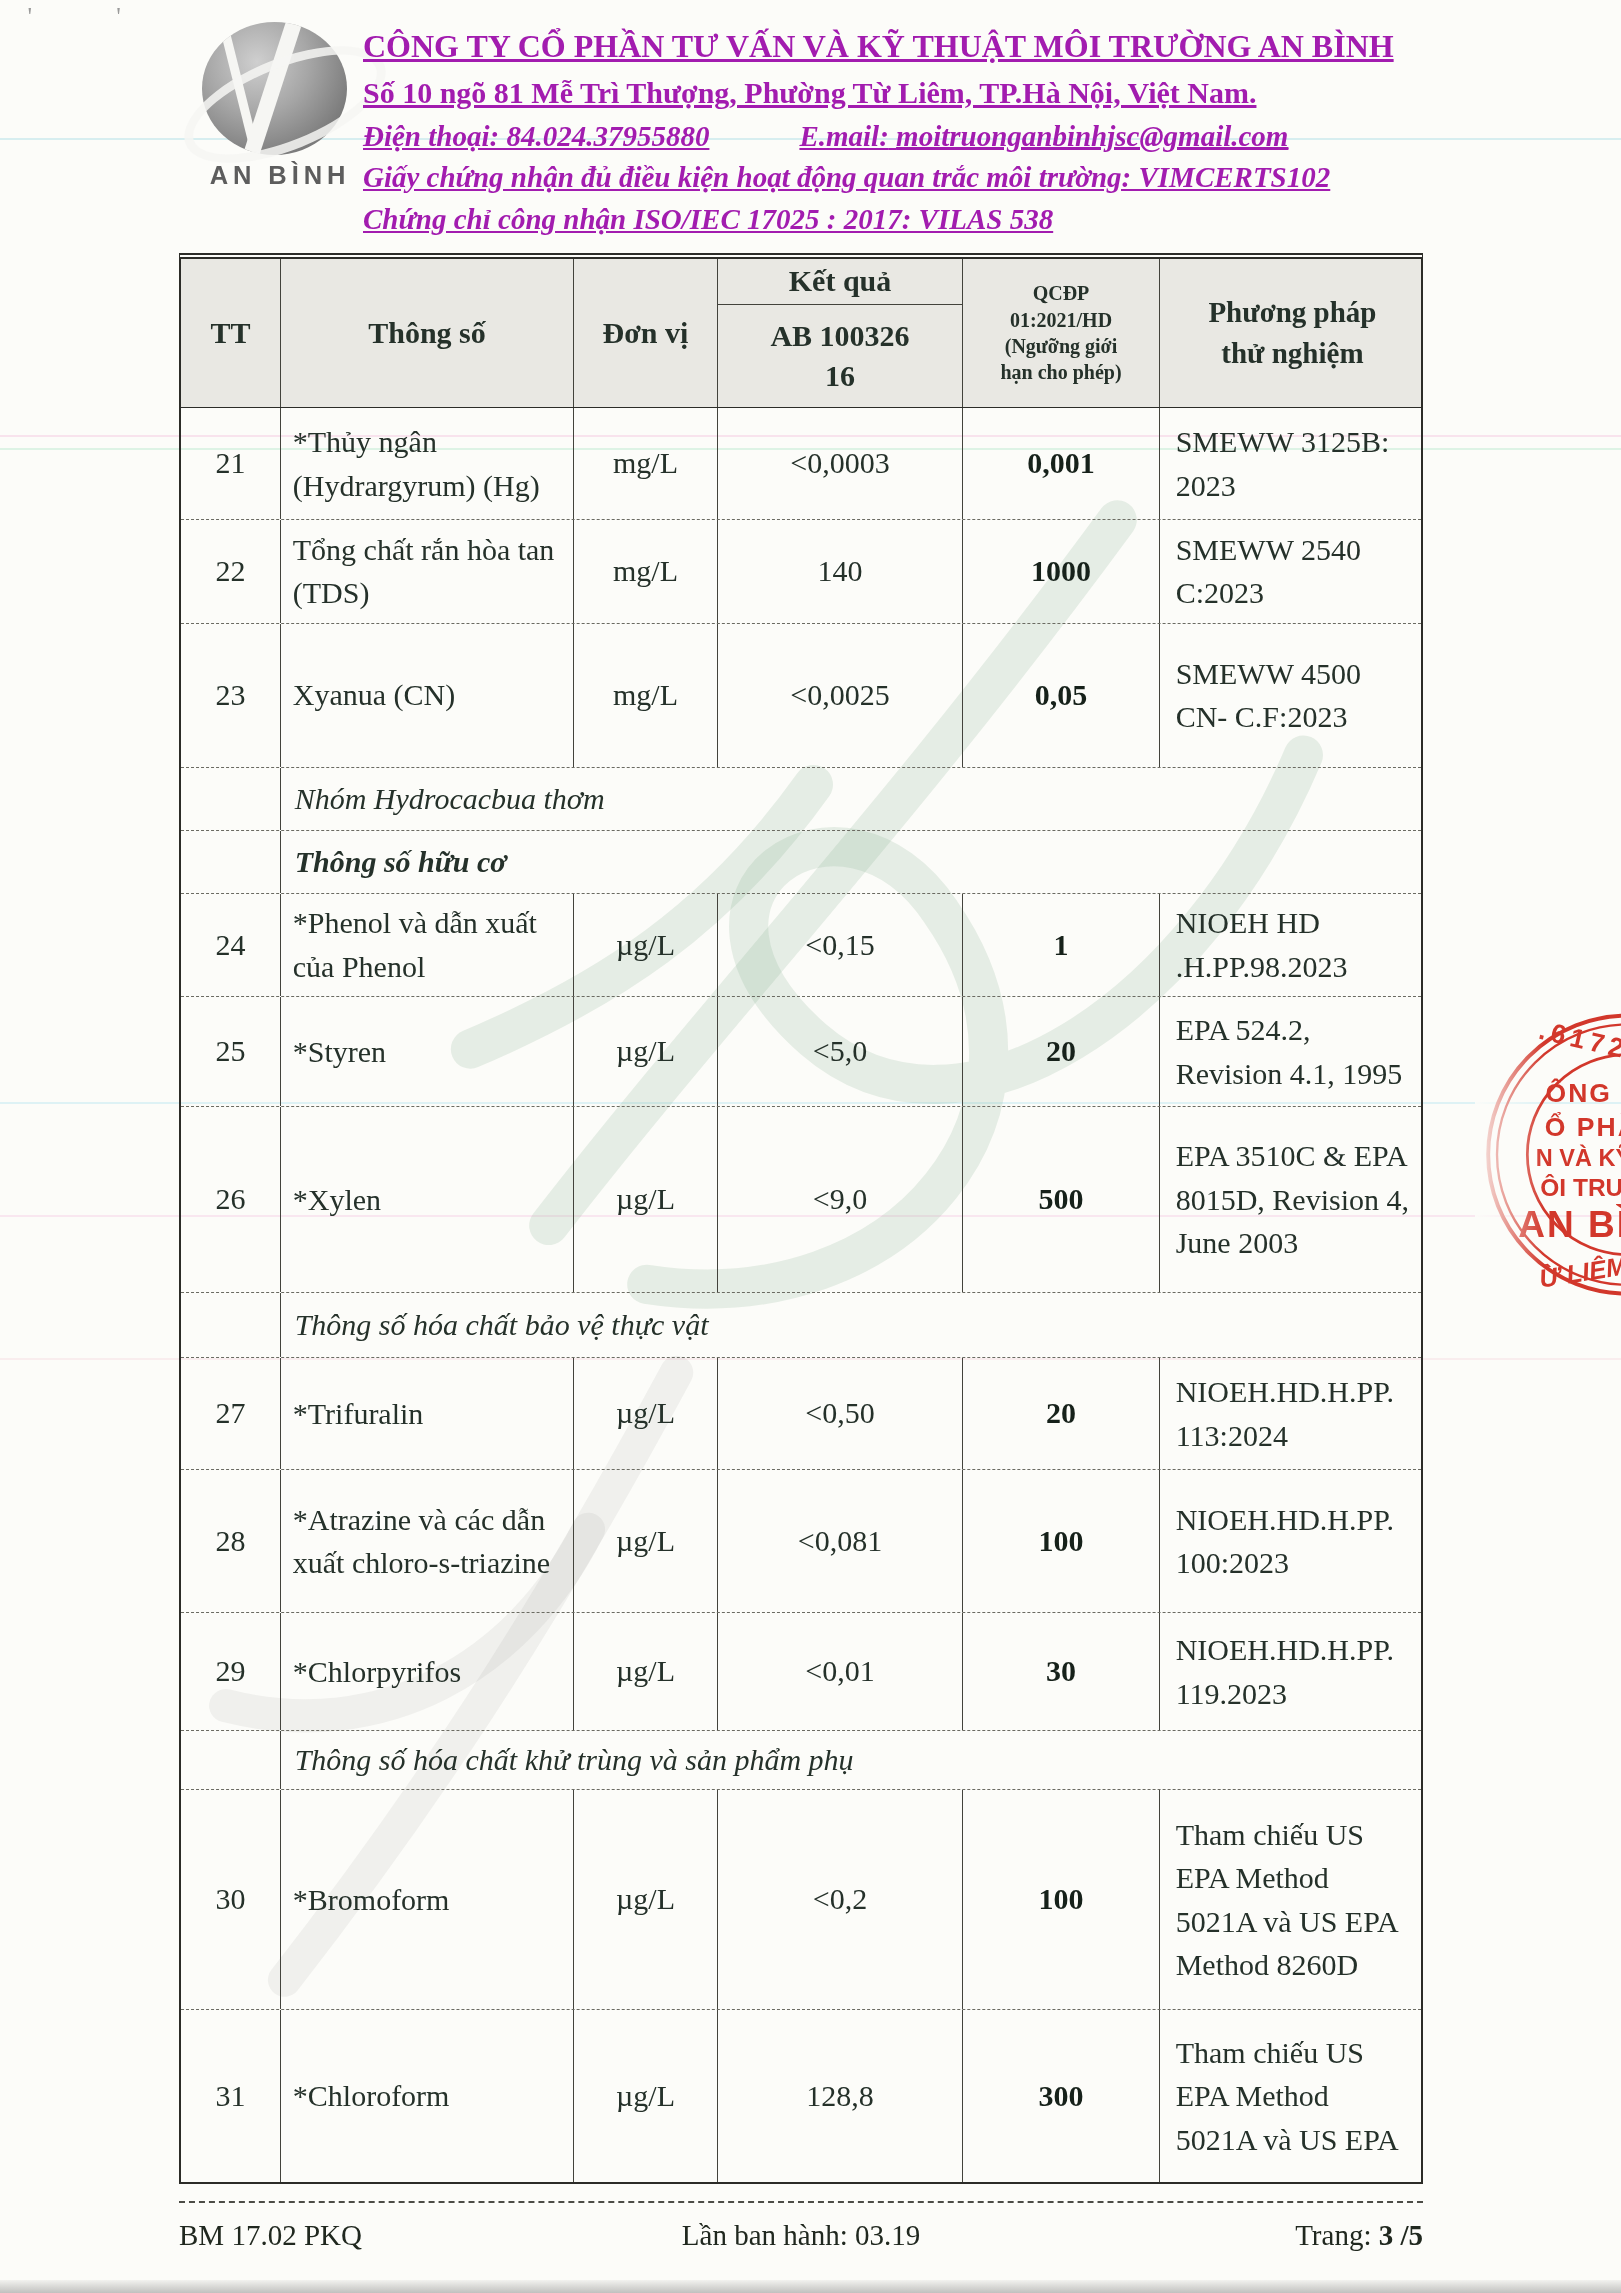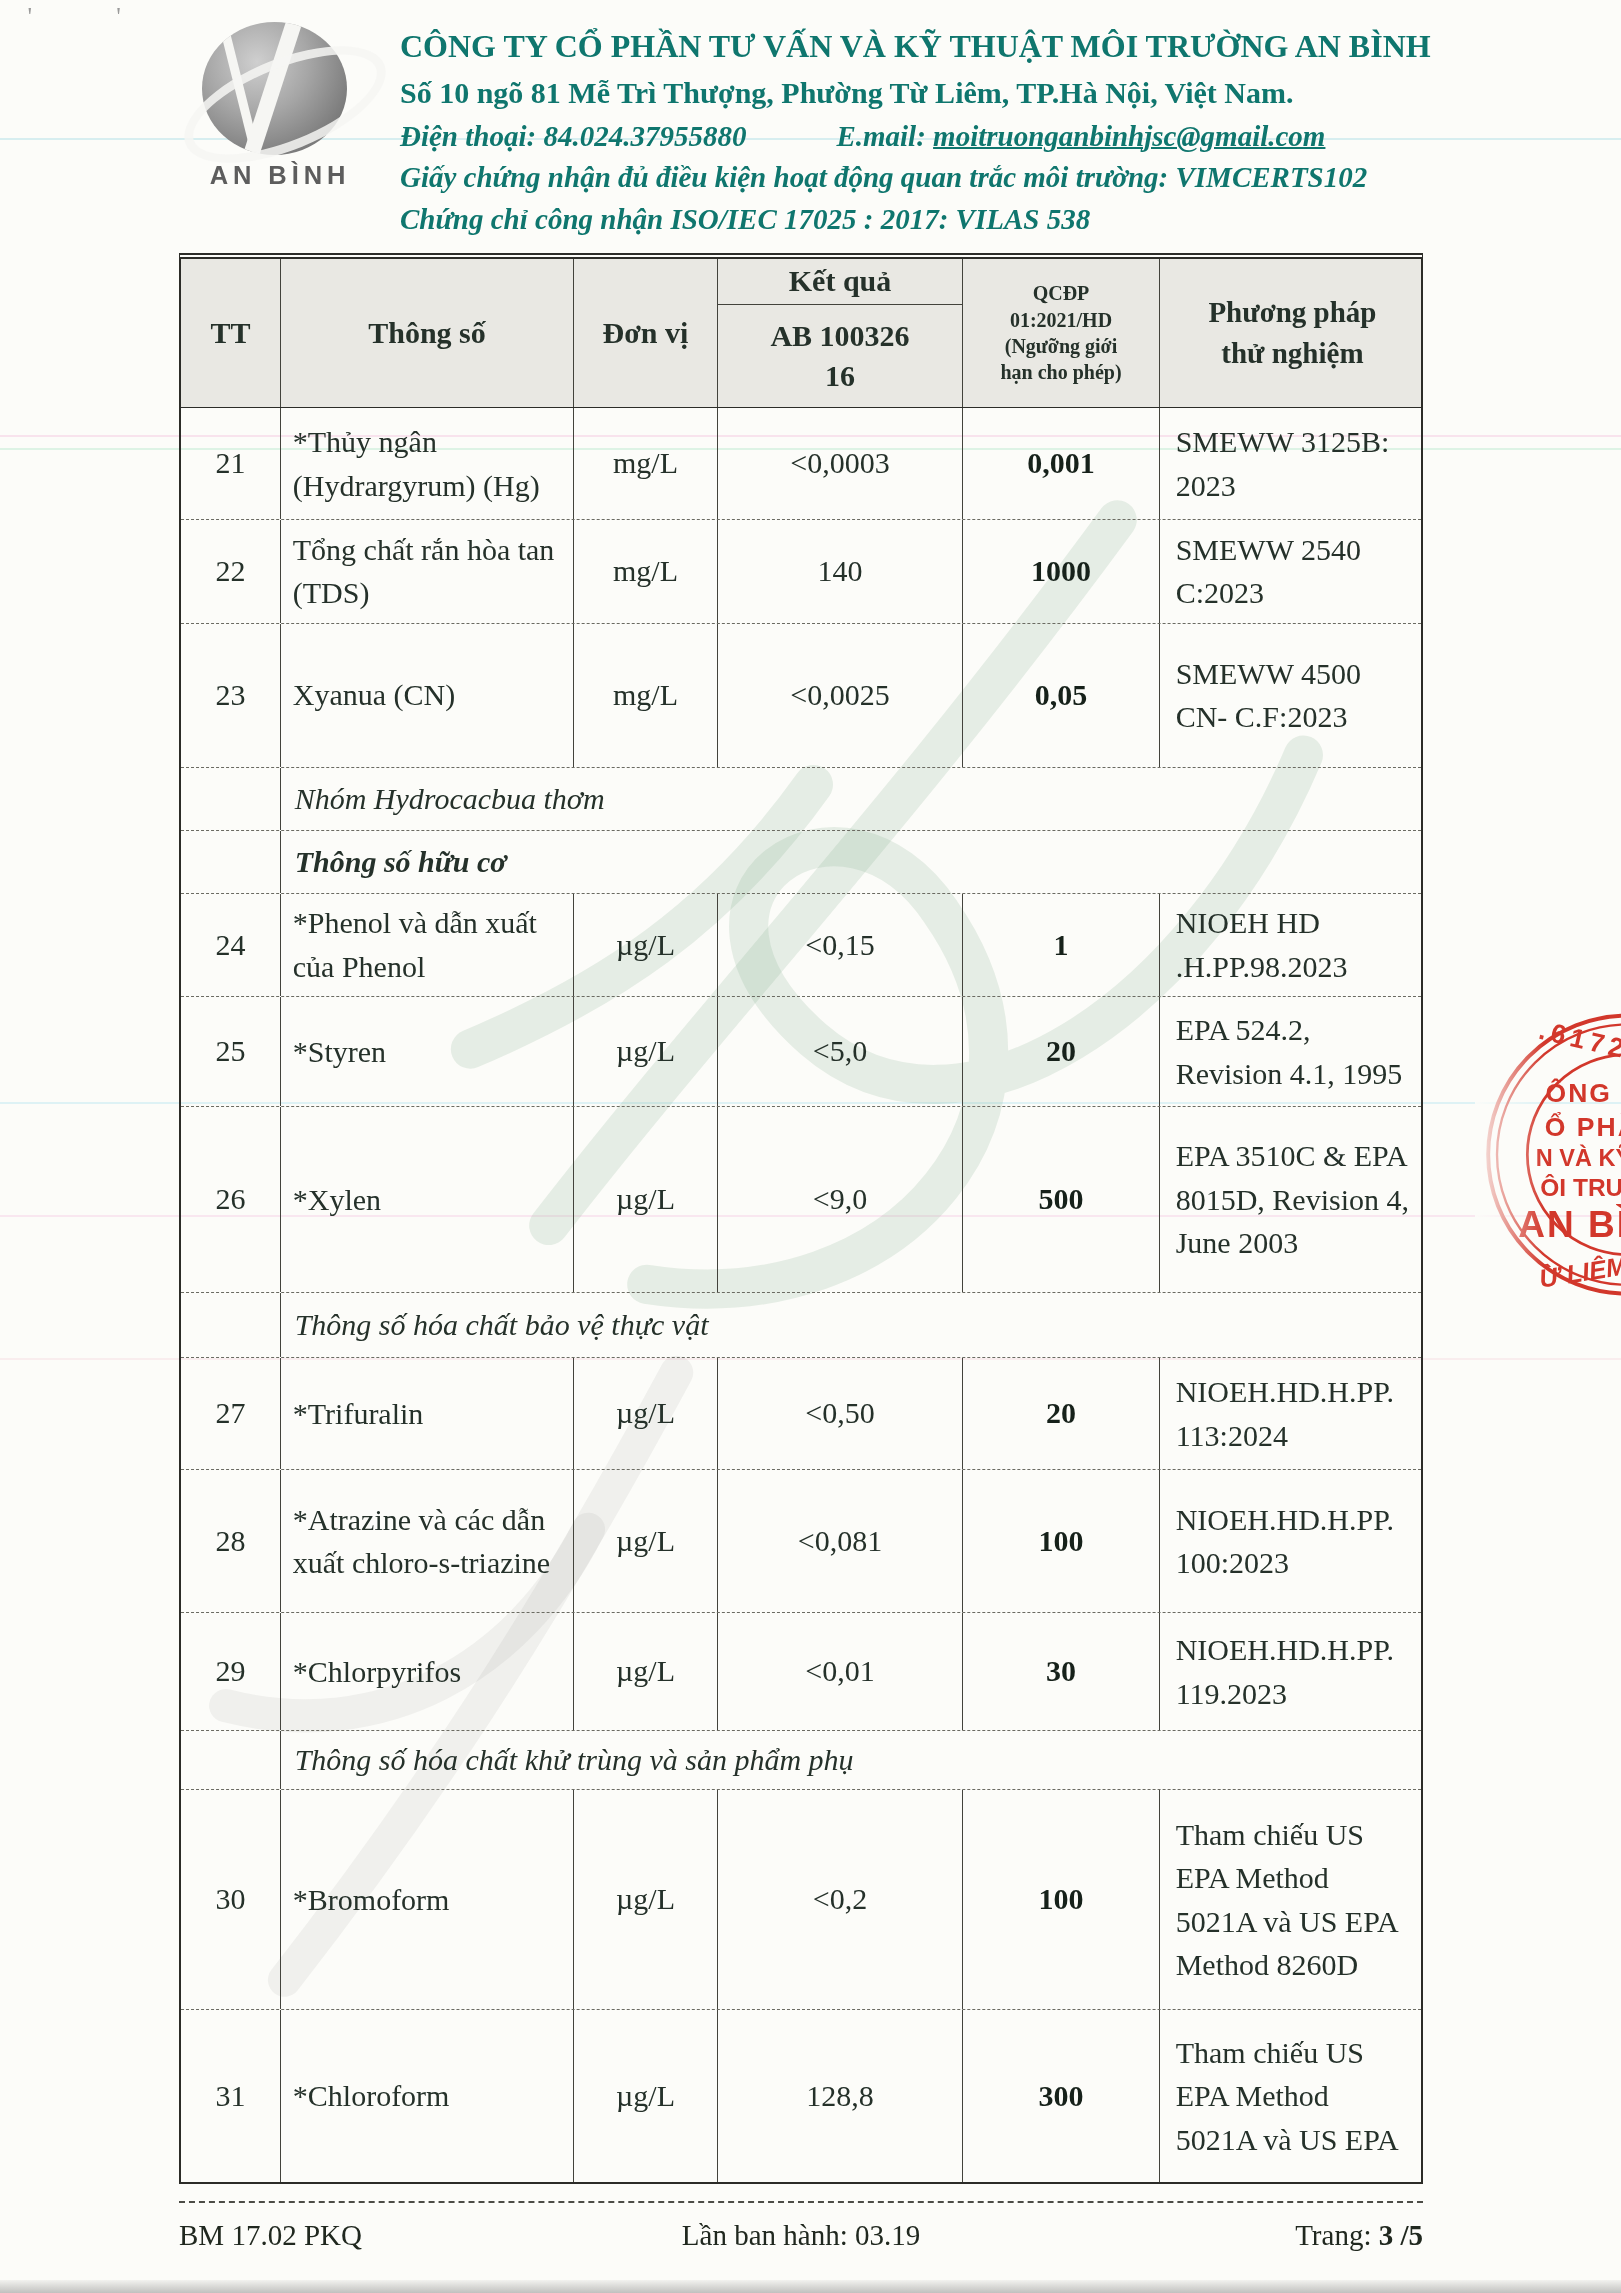--- a/index.html
+++ b/index.html
@@ -34,21 +34,21 @@
   }
   .logo-slash1{position:absolute;left:61px;top:-11.8px;width:15.7px;height:167px;background:#f6f6f3;transform:rotate(18deg);}
   .logo-slash2{position:absolute;left:35px;top:-5.9px;width:8.8px;height:162px;background:#f6f6f3;transform:rotate(-14deg);}
   .logo-ring{
     position:absolute;left:-13.7px;top:37px;width:196px;height:73px;border:9.8px solid rgba(246,246,243,.85);
     border-radius:50%;transform:rotate(-22deg);
   }
   .logo-text{position:absolute;left:0;top:139px;width:176px;text-align:center;
     font-family:"Liberation Sans","DejaVu Sans",sans-serif;
     font-weight:bold;font-size:25.5px;letter-spacing:4.9px;color:#5d5d5d;}
-  .lh-text{position:absolute;left:400px;top:25.5px;width:1088px;color:#0f766e;}
+  .lh-text{position:absolute;left:363px;top:25.5px;width:1088px;color:#a21caf;text-decoration:underline;}
   .lh-name{font-size:32px;font-weight:bold;line-height:1.3;}
   .lh-addr{font-size:30px;font-weight:bold;margin-top:8.8px;}
   .lh-line3{font-size:29px;font-weight:bold;font-style:italic;margin-top:9.8px;}
   .lh-email-label{margin-left:90px;}
   .lh-email{text-decoration:underline;text-decoration-thickness:2px;}
   .lh-cert{font-size:29px;font-weight:bold;font-style:italic;margin-top:8.8px;}
   
   .doc-table{
     position:absolute;left:179px;top:253px;width:1244px;
     border:2.5px solid #2c2c28;

